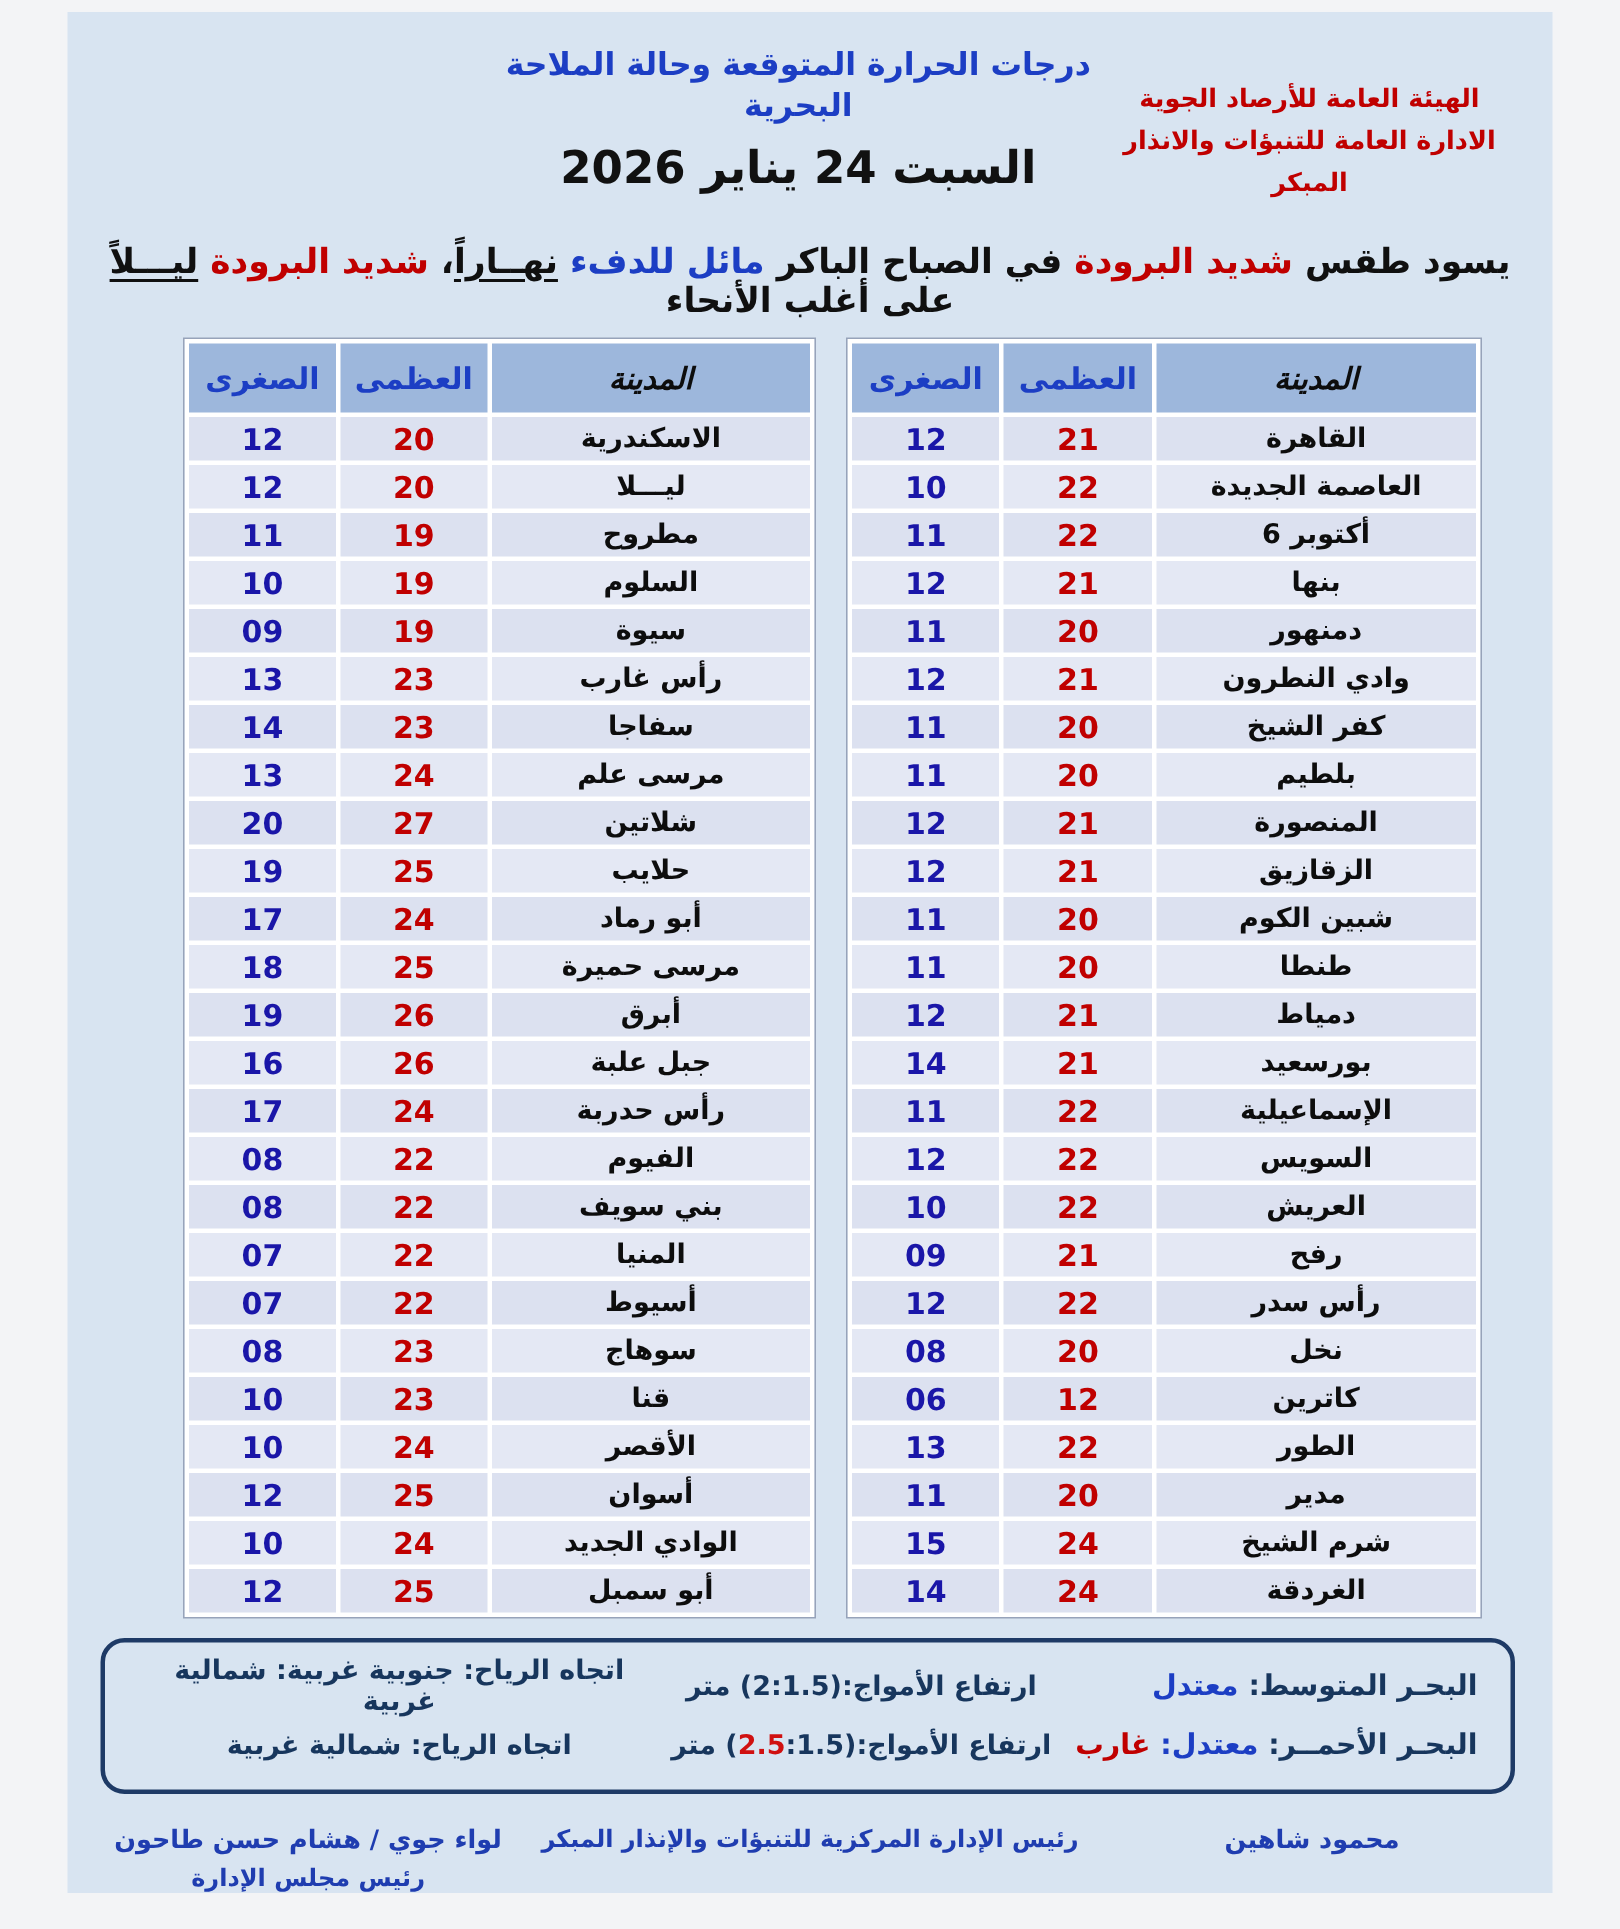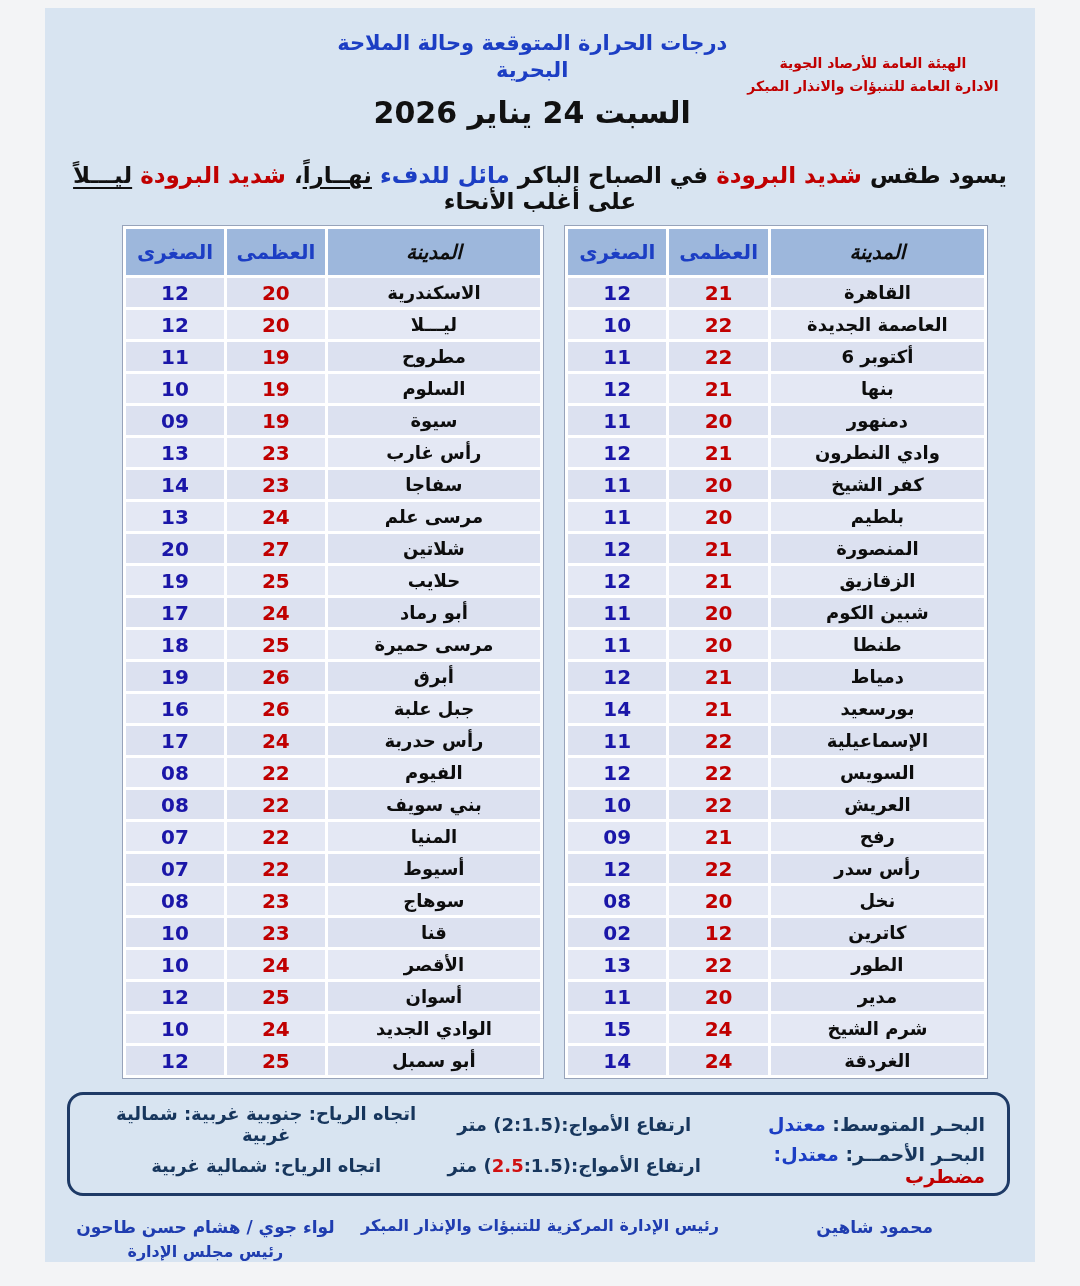--- a/index.html
+++ b/index.html
@@ -2,21 +2,21 @@
 <html lang="ar" dir="rtl" style="--page_bg: #d8e4f1; --header_bg: #9db7dc; --row_bg: #dce1f0; --row_alt: #e4e8f4; --brand_red: #c00000; --title_blue: #1c3ec4; --max_color: #c00000; --min_color: #1a16a8; --navy: #17365d; --footer_blue: #1f3db0;"><head>
 <meta charset="utf-8">
 <style>
   html,body{margin:0;padding:0;background:#f3f4f6;width:1080px;height:1286px;
     font-family:"DejaVu Sans","Liberation Sans",sans-serif;}
   .page{position:absolute;top:8px;left:45px;width:990px;height:1254px;
     background:var(--page_bg,#d8e4f1);overflow:hidden;}
   
   .header{display:flex;direction:rtl;padding:22px 18px 0 12px;height:128px;}
   .org{width:30%;text-align:center;padding-top:22px;color:var(--brand_red,#c00000);
-    font-weight:bold;font-size:14px;line-height:1.65;}
+    font-weight:bold;font-size:17px;line-height:1.65;}
   .center-head{width:41%;text-align:center;}
   .main-title{color:var(--title_blue,#1c3ec4);font-weight:bold;font-size:21px;line-height:1.3;}
   .date-line{color:#111;font-weight:bold;font-size:30px;margin-top:10px;}
   .logo-block{width:29%;display:flex;direction:ltr;align-items:center;justify-content:center;gap:14px;}
   .ema-text{color:var(--brand_red,#c00000);font-weight:bold;font-size:18px;text-align:center;line-height:1.8;}
   .sun{width:100px;height:100px;border-radius:50%;position:relative;flex:0 0 auto;
     background:repeating-conic-gradient(#f7c915 0 5deg,#ef9410 5deg 10deg);
     box-shadow:0 0 6px rgba(240,170,20,.8);}
   .flag-circle{position:absolute;left:17px;top:17px;width:66px;height:66px;border-radius:50%;
     overflow:hidden;border:1px solid #5a5a5a;
@@ -179,21 +179,21 @@
             <td class="min">12</td>
           </tr>
           <tr>
             <td class="city">نخل</td>
             <td class="max">20</td>
             <td class="min">08</td>
           </tr>
           <tr>
             <td class="city">كاترين</td>
             <td class="max">12</td>
-            <td class="min">02</td>
+            <td class="min">06</td>
           </tr>
           <tr>
             <td class="city">الطور</td>
             <td class="max">22</td>
             <td class="min">13</td>
           </tr>
           <tr>
             <td class="city">مدير</td>
             <td class="max">20</td>
             <td class="min">11</td>
@@ -348,21 +348,21 @@
     </table>
   </div>
 
   <div class="sea-box">
       <div class="sea-row">
         <div><span>البحـر المتوسط: </span><span class="st-blue">معتدل</span></div>
         <div class="sea-waves"><span>ارتفاع الأمواج:</span><span class="ltr-num"><span>(2:1.5)</span></span><span> متر</span></div>
         <div class="sea-wind">اتجاه الرياح: جنوبية غربية: شمالية غربية</div>
       </div>
       <div class="sea-row">
-        <div><span>البحـر الأحمــر: </span><span class="st-blue">معتدل:</span><span class="st-red"> مضطرب</span></div>
+        <div><span>البحـر الأحمــر: </span><span class="st-blue">معتدل:</span><span class="st-red"> غارب</span></div>
         <div class="sea-waves"><span>ارتفاع الأمواج:</span><span class="ltr-num"><span>(</span><span class="wv-red">2.5</span><span>:1.5)</span></span><span> متر</span></div>
         <div class="sea-wind">اتجاه الرياح: شمالية غربية</div>
       </div>
     </div>
 
   <div class="sign-row">
       <div class="sign-col sc-1">
         <div class="s-name">محمود شاهين</div>
       </div>
       <div class="sign-col sc-2">

